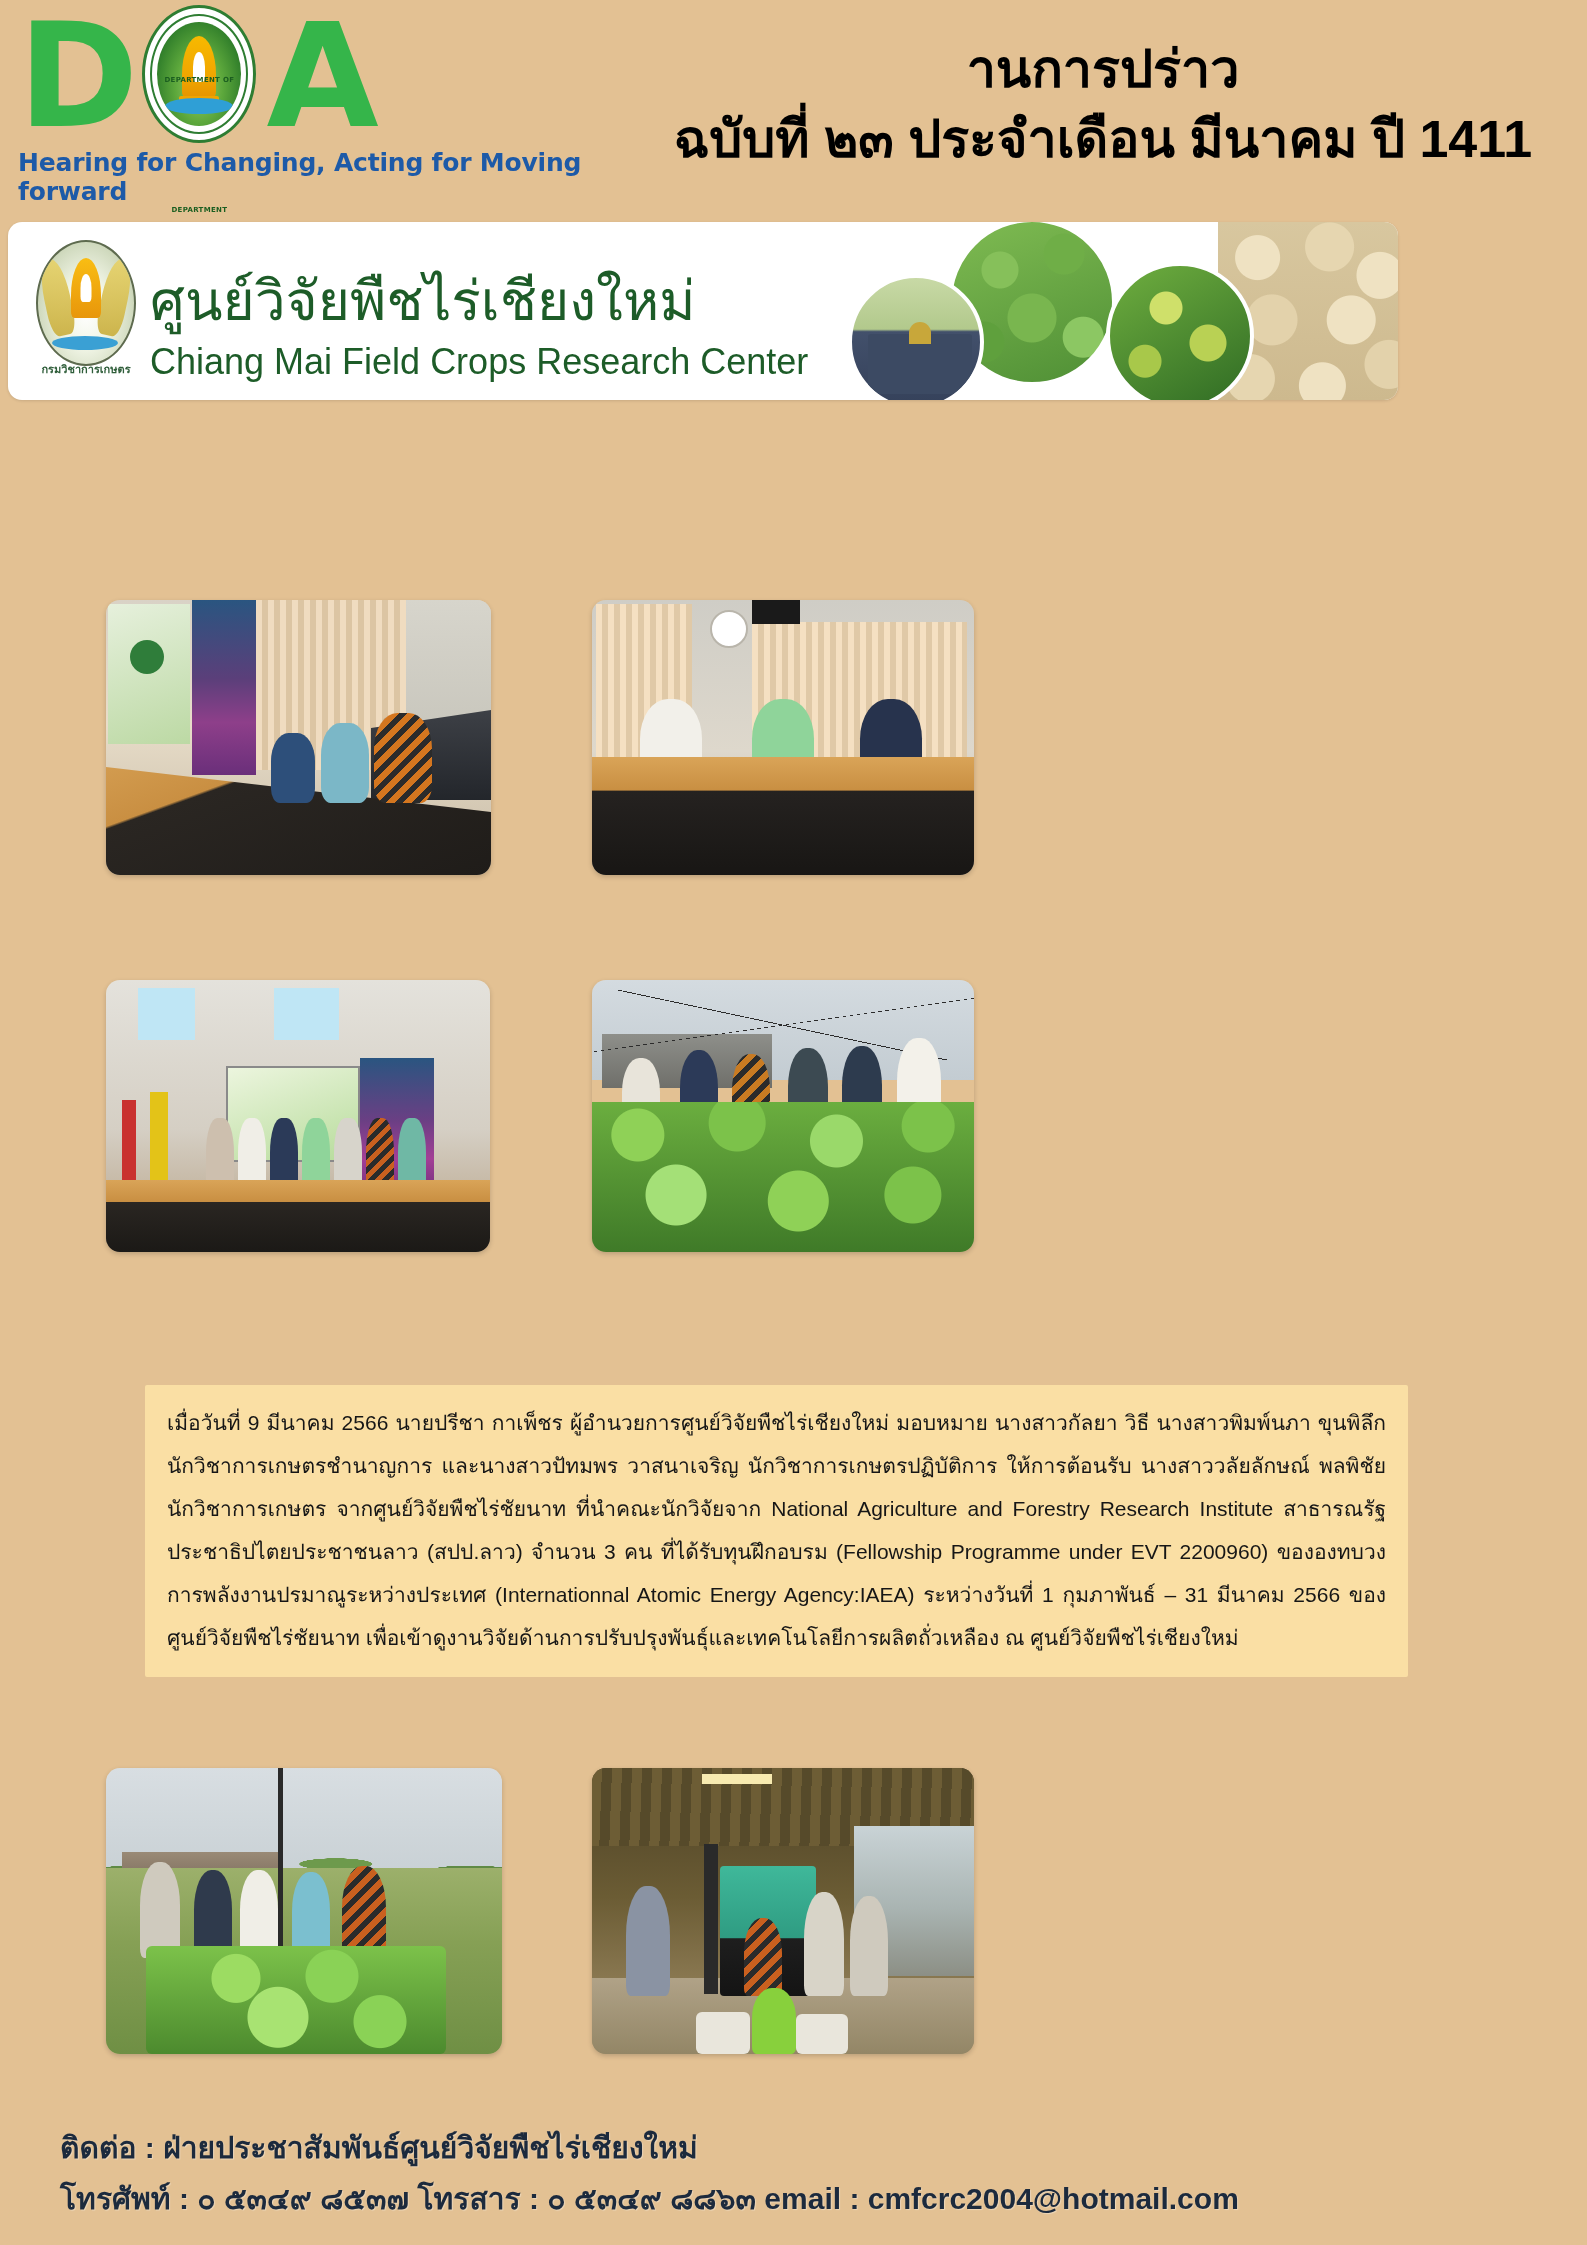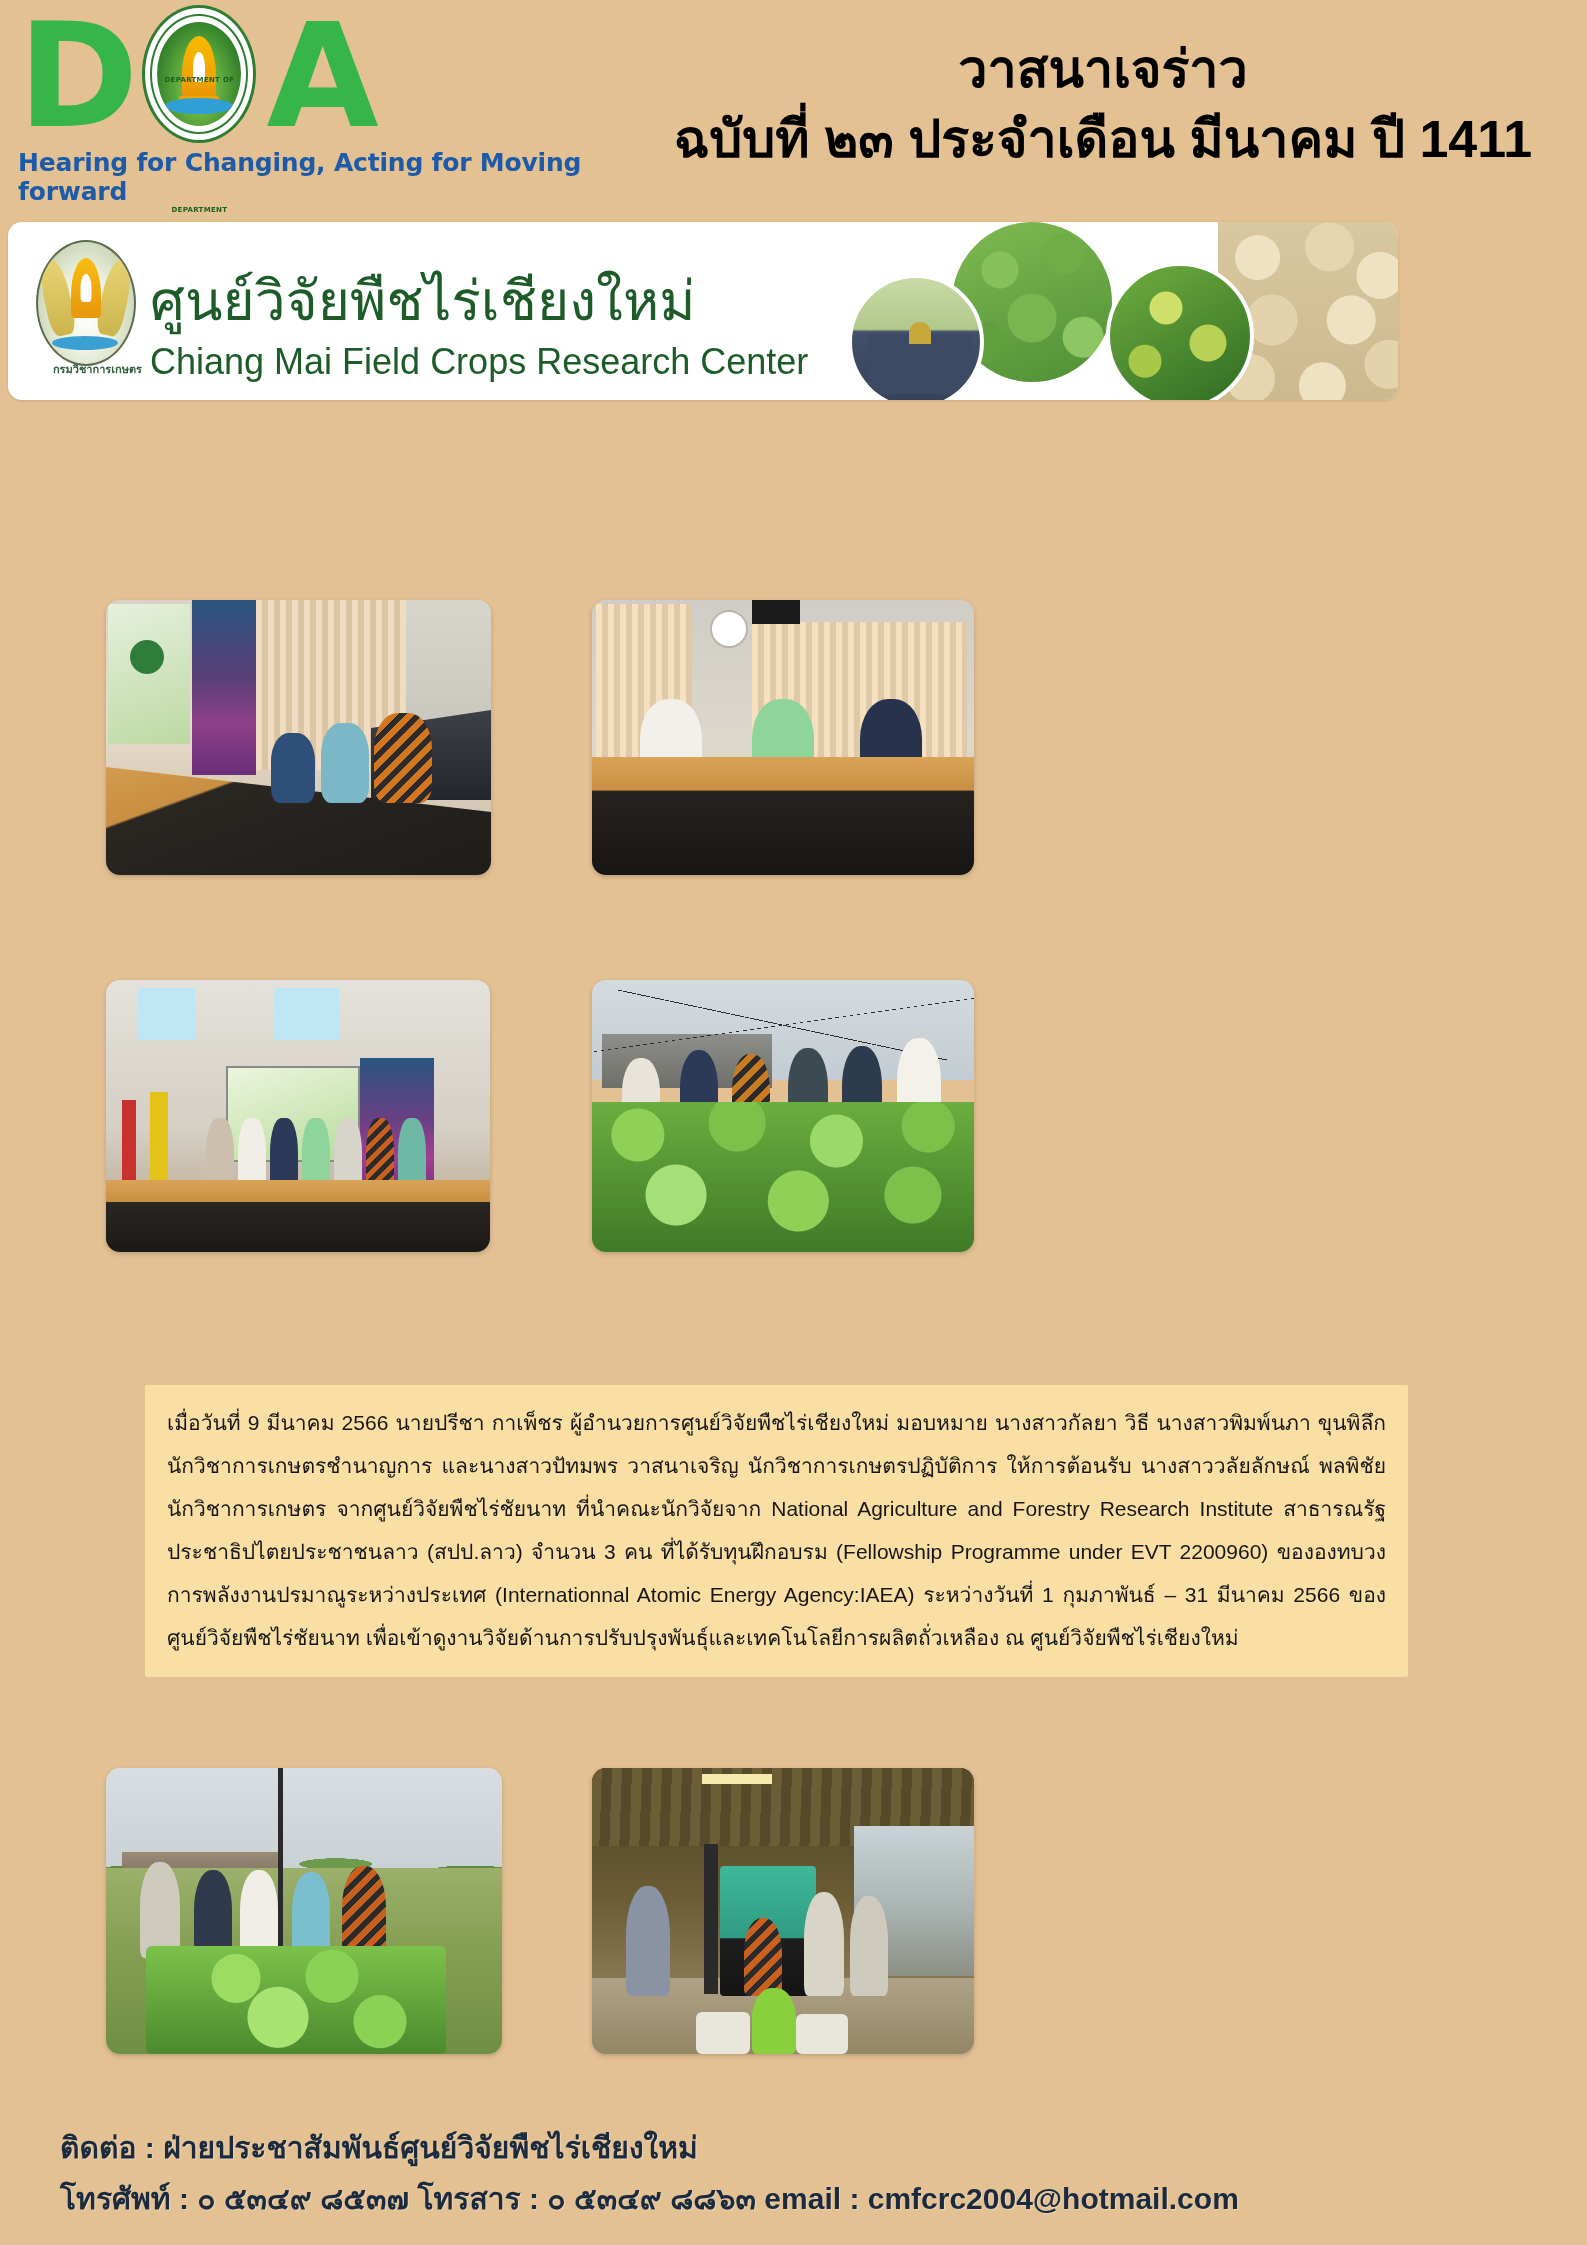--- a/index.html
+++ b/index.html
@@ -216,21 +216,21 @@
     position: absolute;
     left: 14px; bottom: 14px;
     width: 66px; height: 14px;
     background: #3aa0d4;
     border-radius: 50%;
   }
   .bseal-label {
     position: absolute;
     left: 0; bottom: 2px;
     width: 112px;
-    text-align: right;
+    text-align: center;
     font-size: 11px;
     color: #2f5e3a;
     font-weight: bold;
     font-family: Liberation Mono, monospace;
   }
   .banner-text {
     position: absolute;
     left: 142px;
     top: 22px;
     width: 620px;
@@ -554,21 +554,21 @@
           <span class="seal-water"></span>
         </span>
         <span class="seal-txt-top">DEPARTMENT OF DEPARTMENT</span>
       </span>
       <span class="doa-letter">A</span>
     </div>
     <div class="doa-tagline">Hearing for Changing, Acting for Moving forward</div>
   </div>
 
   <div class="header-title">
-    <div class="l1">วาสนาเจร่าว</div>
+    <div class="l1">านการปร่าว</div>
     <div class="l2">ฉบับที่ ๒๓ ประจำเดือน มีนาคม ปี 1411</div>
   </div>
 </div>
 
 <div class="banner">
   <div class="banner-seal">
     <div class="bseal-inner">
       <div class="bseal-wheat-l"></div>
       <div class="bseal-wheat-r"></div>
       <div class="bseal-crown"></div>

